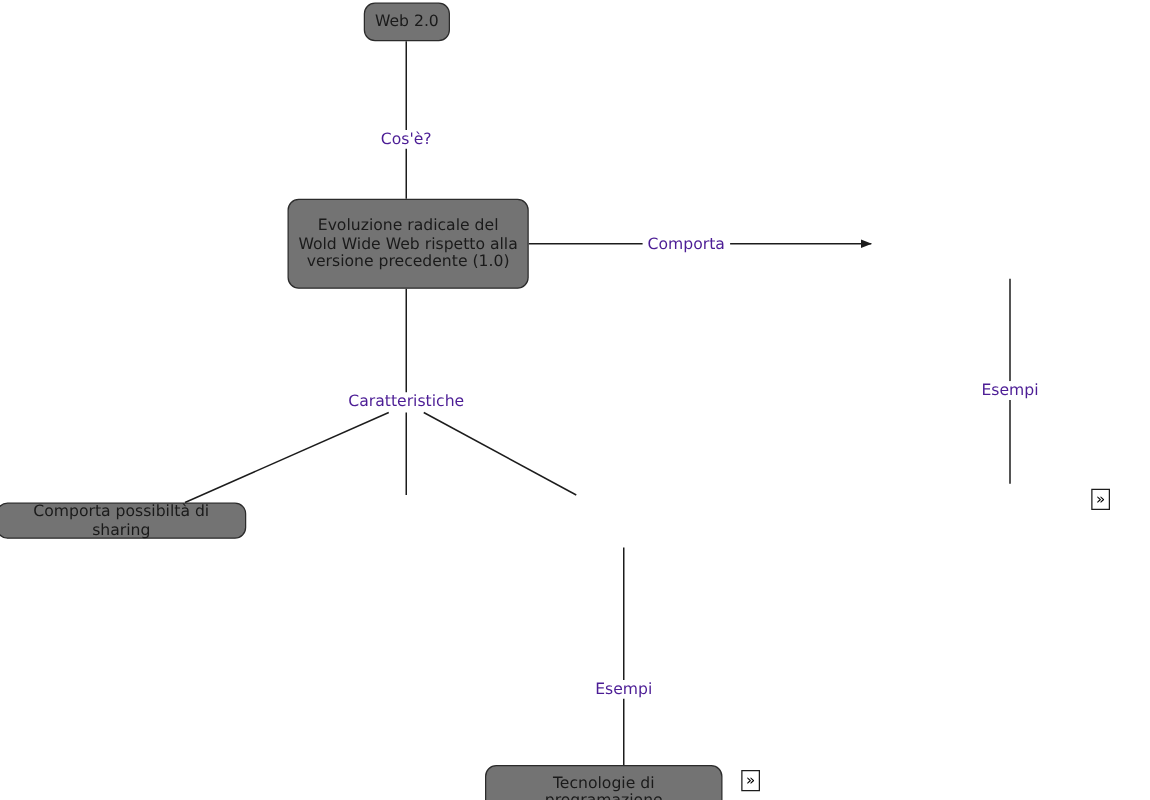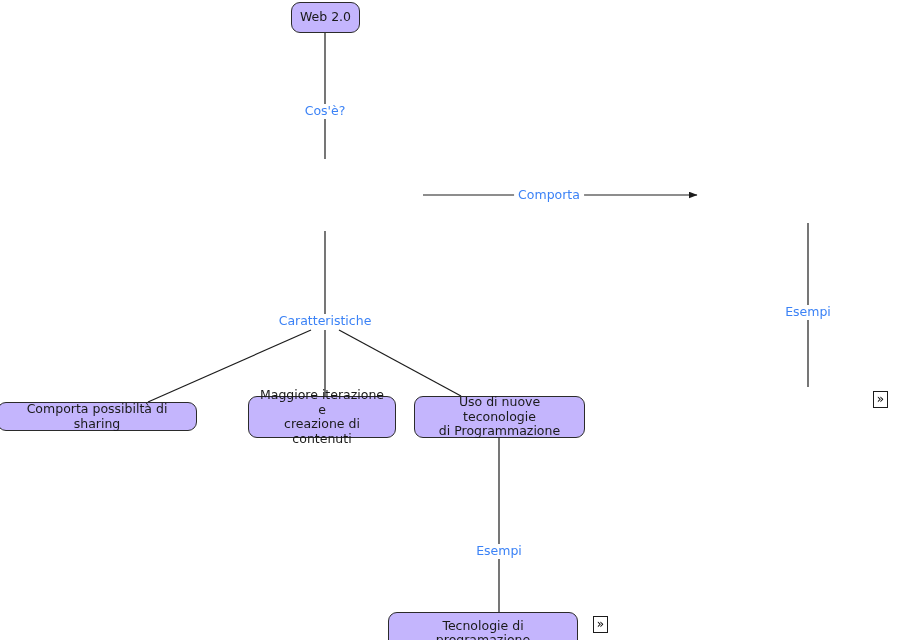--- a/index.html
+++ b/index.html
@@ -25,21 +25,21 @@
   #edge-layer {
     position: absolute;
     left: 0; top: 0;
     width: 920px;
     height: 640px;
     pointer-events: none;
   }
   .node {
     position: absolute;
     box-sizing: border-box;
-    background: #c4b5fd;
+    background: #737373;
     border: 1px solid #2b2b2b;
     border-radius: 9px;
     color: #1a1a1a;
     font-size: 12.5px;
     line-height: 14.5px;
     text-align: center;
     display: flex;
     align-items: center;
     justify-content: center;
     padding: 3px 7px;
@@ -47,21 +47,21 @@
   }
   .node-text {
     display: block;
     width: 100%;
     white-space: pre-line;
   }
   .link-label {
     position: absolute;
     font-size: 12.5px;
     line-height: 14px;
-    color: #3b82f6;
+    color: #4c1d95;
     background: #ffffff;
     padding: 0 4px;
     white-space: nowrap;
     text-align: center;
   }
   .res-badge {
     position: absolute;
     box-sizing: border-box;
     width: 15px;
     height: 17px;
@@ -105,35 +105,32 @@
 
       <line x1="499" y1="438" x2="499" y2="544"></line>
       <line x1="499" y1="559" x2="499" y2="612"></line>
     </g>
   </svg>
 
   <div class="node" style="left:291px; top:2px; width:69px; height:31px;">
     <span class="node-text">Web 2.0</span>
   </div>
 
+  <div class="node" style="left:230px; top:159px; width:193px; height:72px;">
+    <span class="node-text">Evoluzione radicale del
+Wold Wide Web rispetto alla
+versione precedente (1.0)</span>
+  </div>
 
 
   <div class="node" style="left:-3px; top:402px; width:200px; height:29px;">
     <span class="node-text">Comporta possibiltà di sharing</span>
   </div>
 
-  <div class="node" style="left:248px; top:396px; width:148px; height:42px;">
-    <span class="node-text">Maggiore iterazione e
-creazione di contenuti</span>
-  </div>
 
-  <div class="node" style="left:414px; top:396px; width:171px; height:42px;">
-    <span class="node-text">Uso di nuove teconologie
-di Programmazione</span>
-  </div>
 
   <div class="res-badge" style="left:873px; top:391px;">»</div>
 
   <div class="node" style="left:388px; top:612px; width:190px; height:42px;">
     <span class="node-text">Tecnologie di programazione</span>
   </div>
   <div class="res-badge" style="left:593px; top:616px;">»</div>
 
   <div class="link-label" style="left:325px; top:104px; transform:translate(-50%,0);">Cos'è?</div>
 

